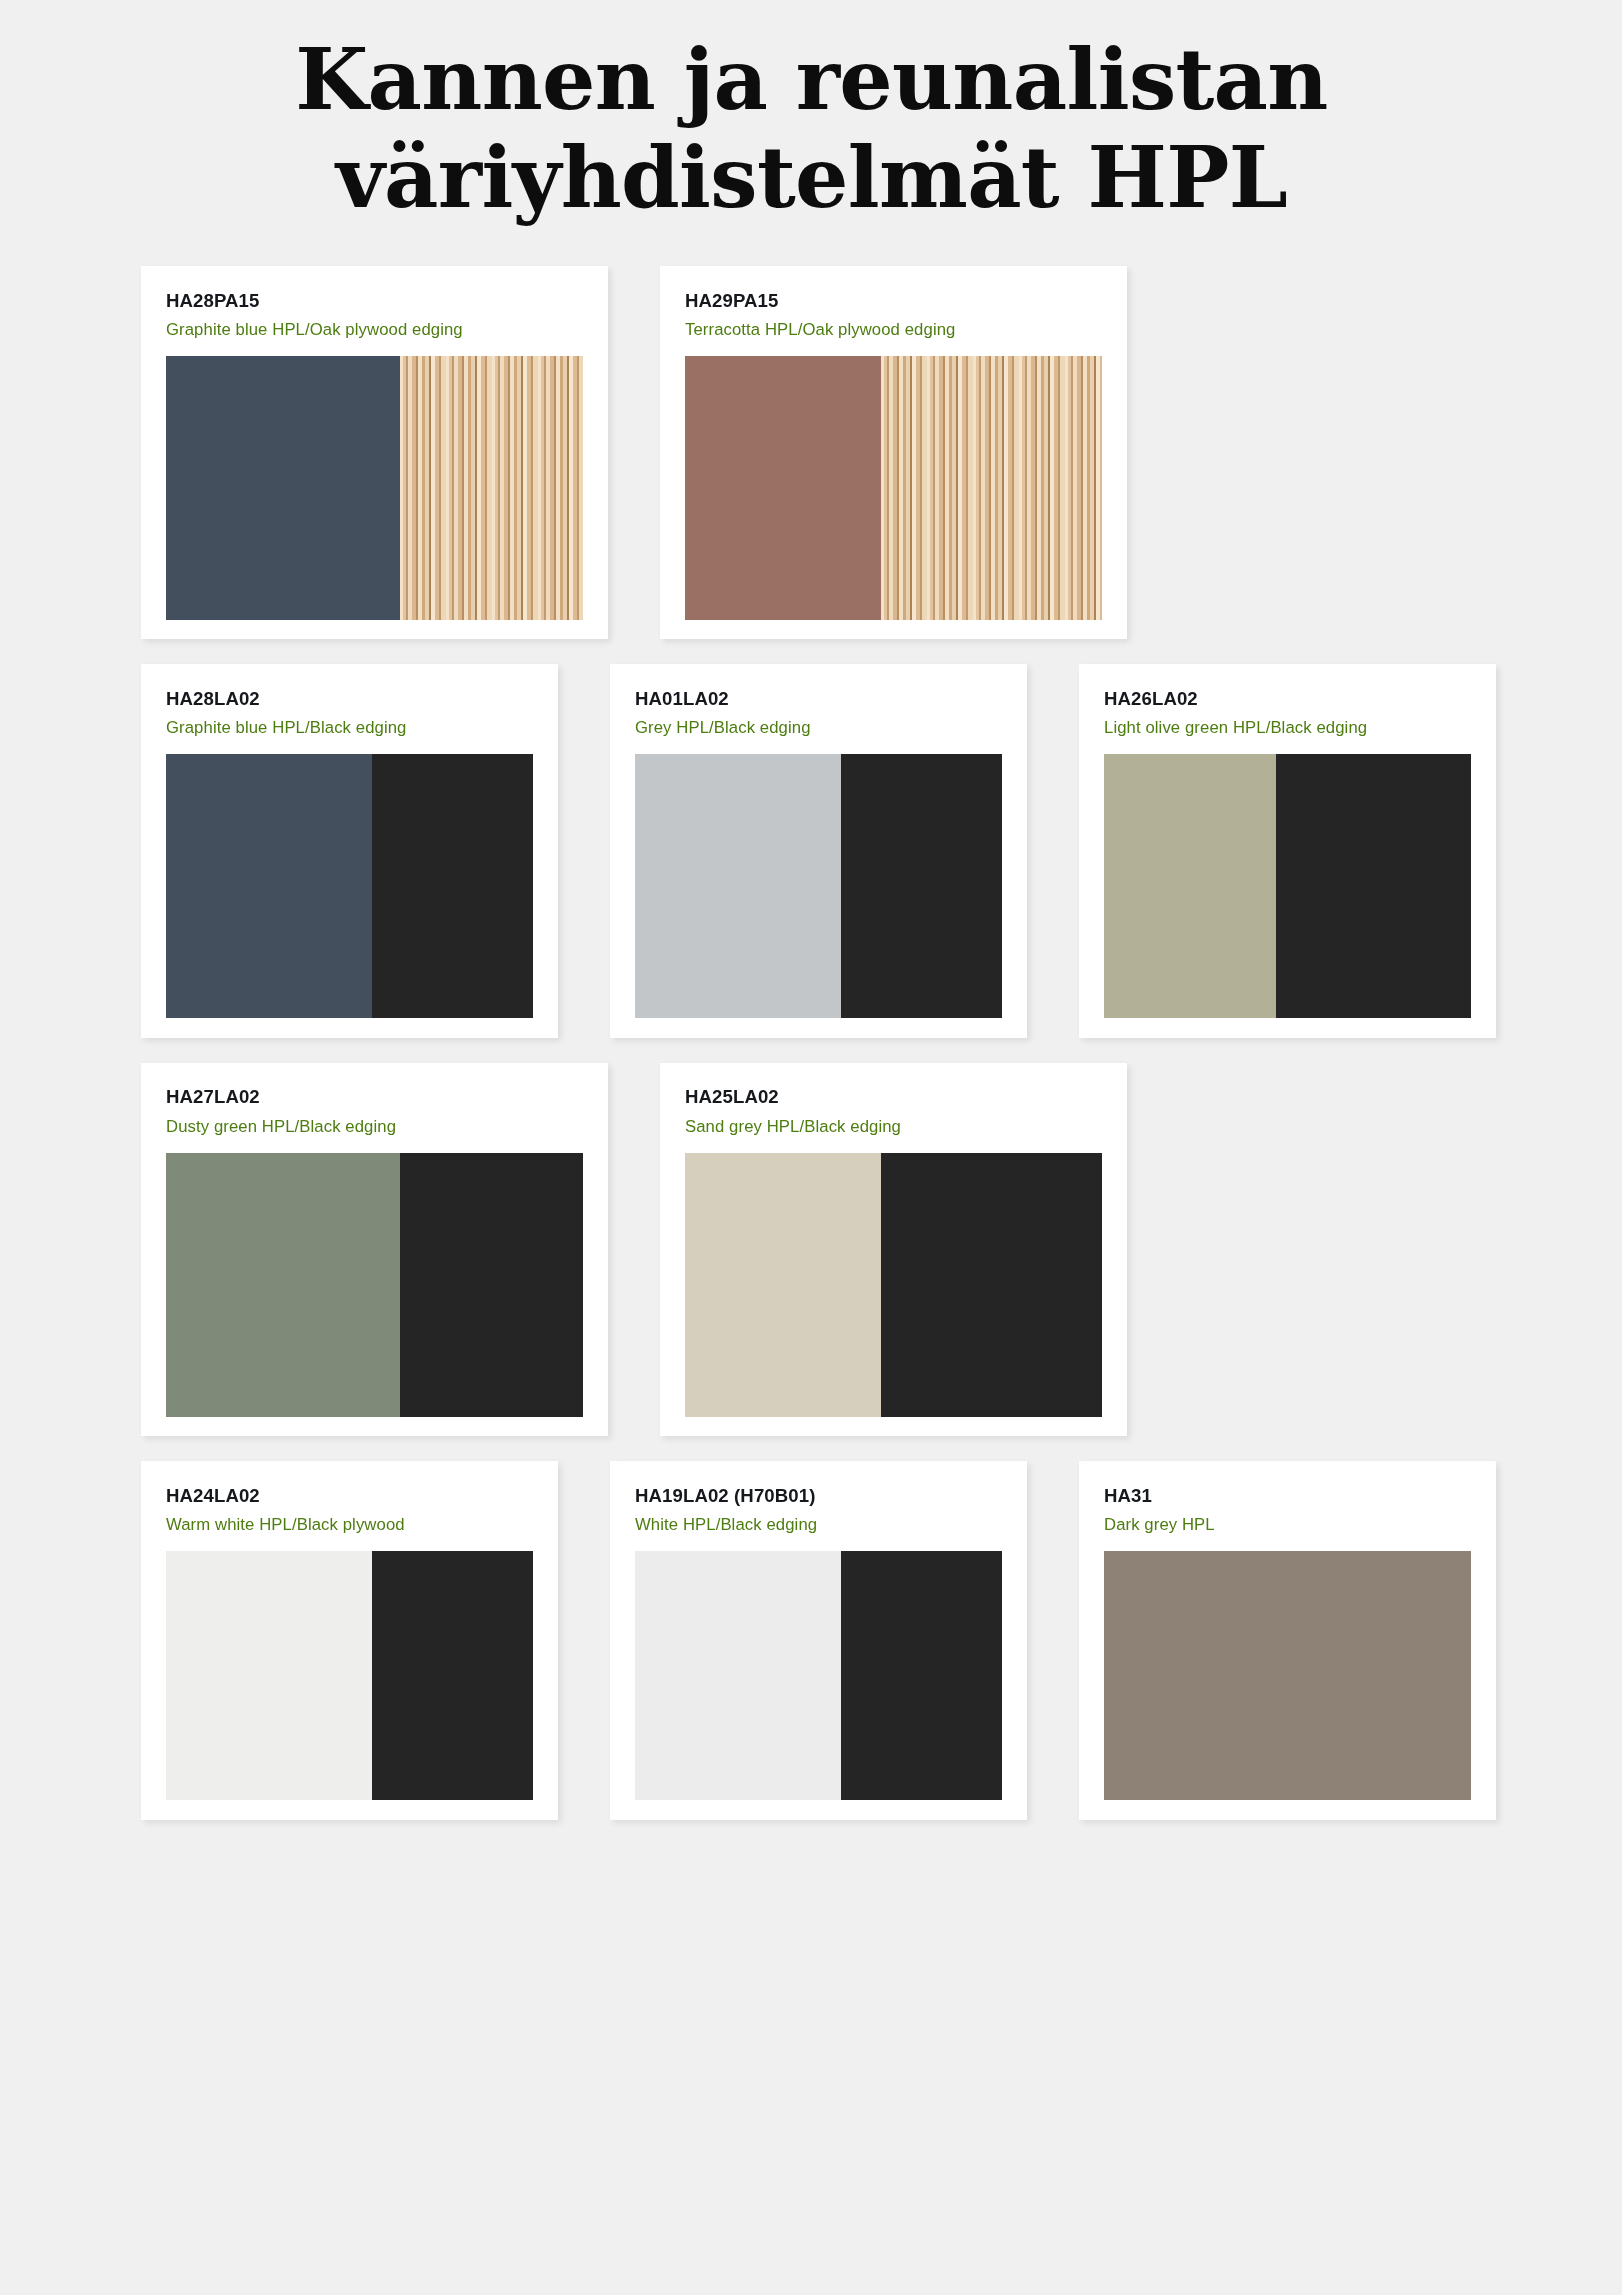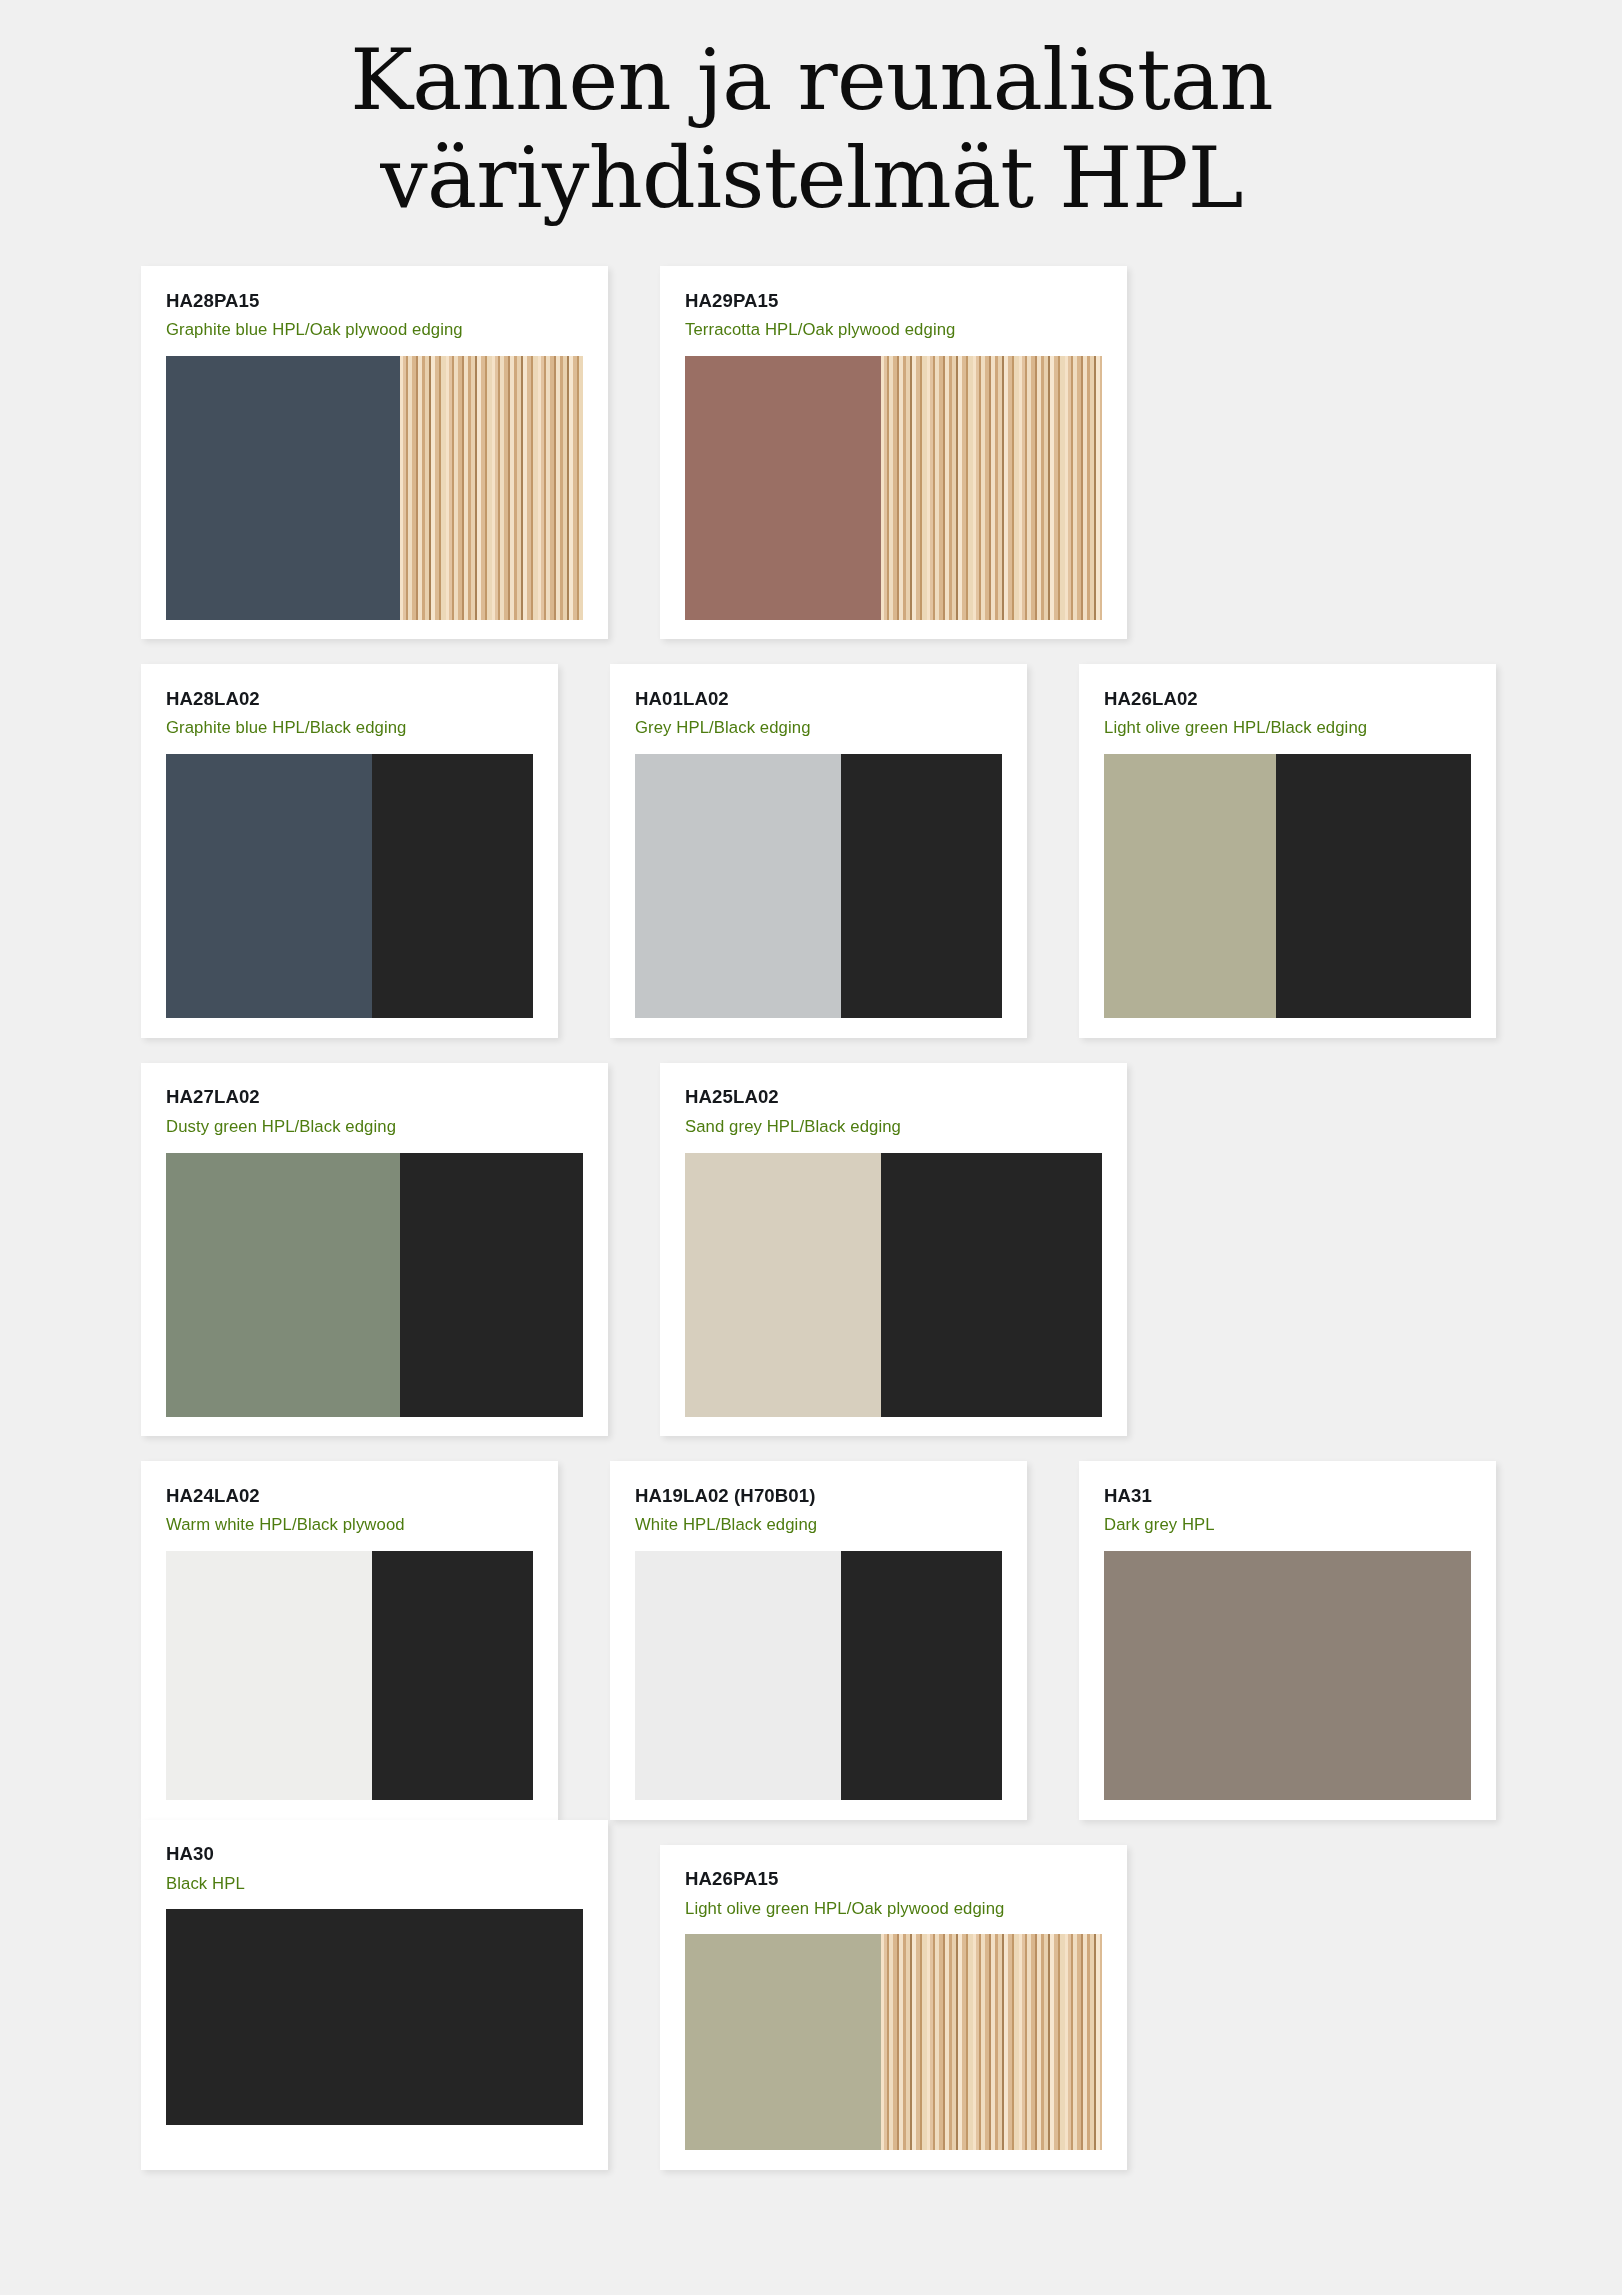--- a/index.html
+++ b/index.html
@@ -18,21 +18,21 @@
   }
 
   
   .title {
     position: absolute;
     left: 0;
     top: 31px;
     width: 1623px;
     text-align: center;
     font-family: "DejaVu Serif", "Liberation Serif", serif;
-    font-weight: 400;
+    font-weight: 700;
     font-size: 84px;
     line-height: 1.17;
     letter-spacing: -0.7px;
     color: #0d0d0d;
   }
   .title .l2 { display: block; }
 
   
   .grid {
     position: absolute;
@@ -202,33 +202,16 @@
           </div>
         </div>
         <div class="card">
           <div class="code">HA31</div>
           <div class="desc">Dark grey HPL</div>
           <div class="swatch short">
             <div class="main" style="background: rgb(142, 130, 119); width: 100%;"></div>
           </div>
         </div>
       </div>
-      <div class="row">
-        <div class="card" style="margin-top: -25px;">
-          <div class="code">HA30</div>
-          <div class="desc">Black HPL</div>
-          <div class="swatch clip">
-            <div class="main" style="background: rgb(37, 37, 37); width: 100%;"></div>
-          </div>
-        </div>
-        <div class="card" style="margin-top: 0px;">
-          <div class="code">HA26PA15</div>
-          <div class="desc">Light olive green HPL/Oak plywood edging</div>
-          <div class="swatch clip">
-            <div class="main" style="background: rgb(178, 176, 150); width: 47%;"></div>
-            <div class="edge oak" style="width: 53%;"></div>
-          </div>
-        </div>
-      </div>
     </div>
 
 </div>
 
 
 </body></html>

